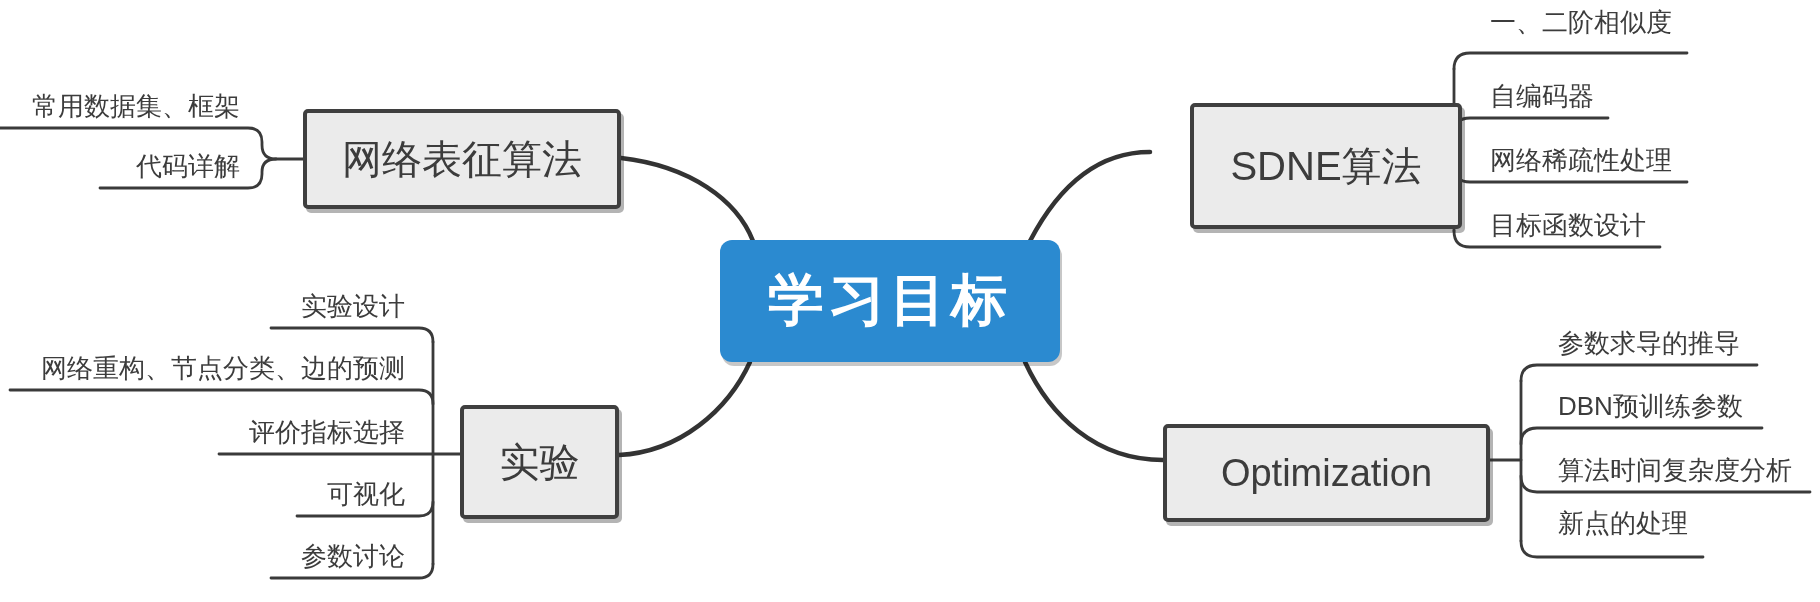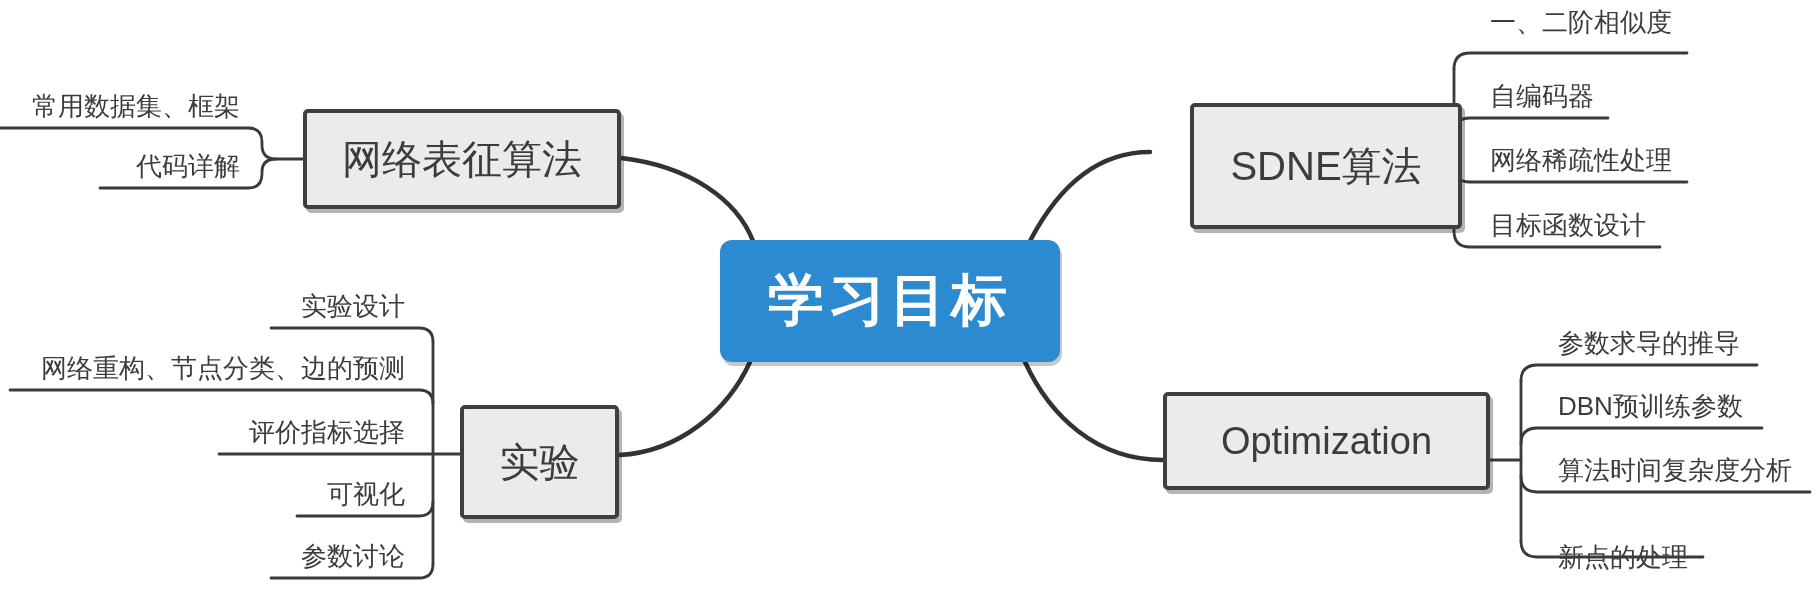--- a/index.html
+++ b/index.html
@@ -16,31 +16,31 @@
         box-sizing:border-box;white-space:nowrap;}
   .root-node{left:720px;top:240px;width:340px;height:122px;background:var(--root-fill);
         color:var(--root-text);border-radius:12px;font-size:56px;font-weight:bold;
         letter-spacing:5px;box-shadow:2px 4px 0 rgba(0,0,0,.22);}
   .branch{background:var(--branch-fill);border:4px solid var(--branch-border);
         border-radius:5px;color:var(--text);font-weight:normal;
         box-shadow:3px 4px 0 rgba(40,40,40,.35);}
   .b1{left:303px;top:109px;width:318px;height:100px;font-size:40px;}
   .b2{left:460px;top:405px;width:159px;height:114px;font-size:40px;}
   .b3{left:1150px;top:103px;width:272px;height:126px;font-size:40px;margin-left:40px;}
-  .b4{left:1163px;top:392px;width:327px;height:98px;font-size:38px;}
+  .b4{left:1163px;top:424px;width:327px;height:98px;font-size:38px;}
   .leaf{position:absolute;font-size:26px;line-height:32px;font-weight:500;
         color:var(--text);white-space:nowrap;}
   .lt1{right:1580px;top:90px;}  .lt2{right:1580px;top:150px;}
   .lb1{right:1415px;top:290px;} .lb2{right:1415px;top:352px;}
   .lb3{right:1415px;top:416px;} .lb4{right:1415px;top:478px;}
   .lb5{right:1415px;top:540px;text-align:center;}
   .rt1{left:1490px;top:6px;}   .rt2{left:1490px;top:80px;}
   .rt3{left:1490px;top:144px;}  .rt4{left:1490px;top:209px;}
   .rb1{left:1558px;top:327px;}  .rb2{left:1558px;top:390px;}
-  .rb3{left:1558px;top:454px;}  .rb4{left:1558px;top:541px;}
+  .rb3{left:1558px;top:454px;}  .rb4{left:1558px;top:507px;}
 </style>
 </head>
 <body>
 
 <div class="canvas">
 
   <svg class="links" viewBox="0 0 1820 602">
 
     <path class="curve" d="M 621 158 C 690 166 737 200 753 241"></path>
     <path class="curve" d="M 619 455 C 680 452 728 410 750 362"></path>

